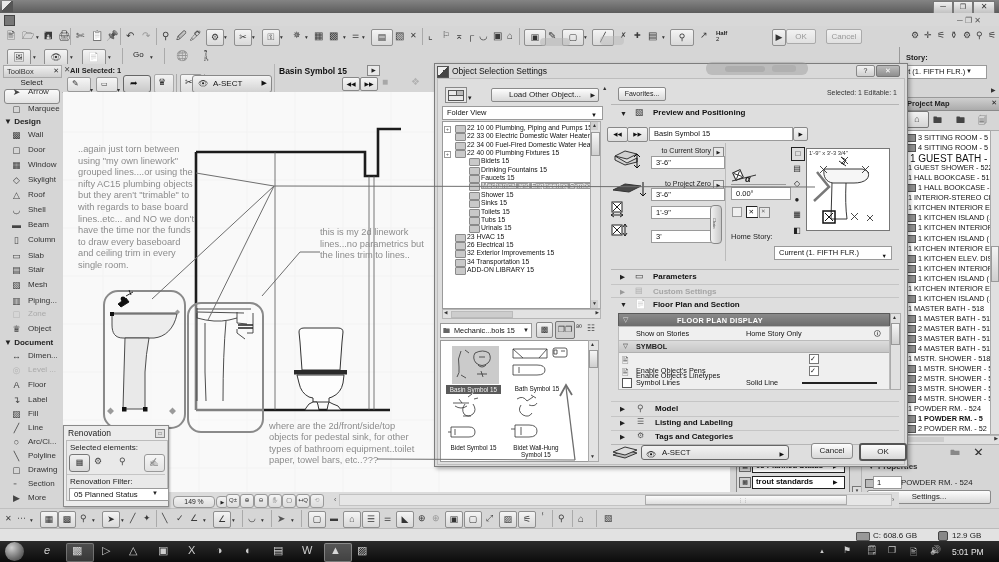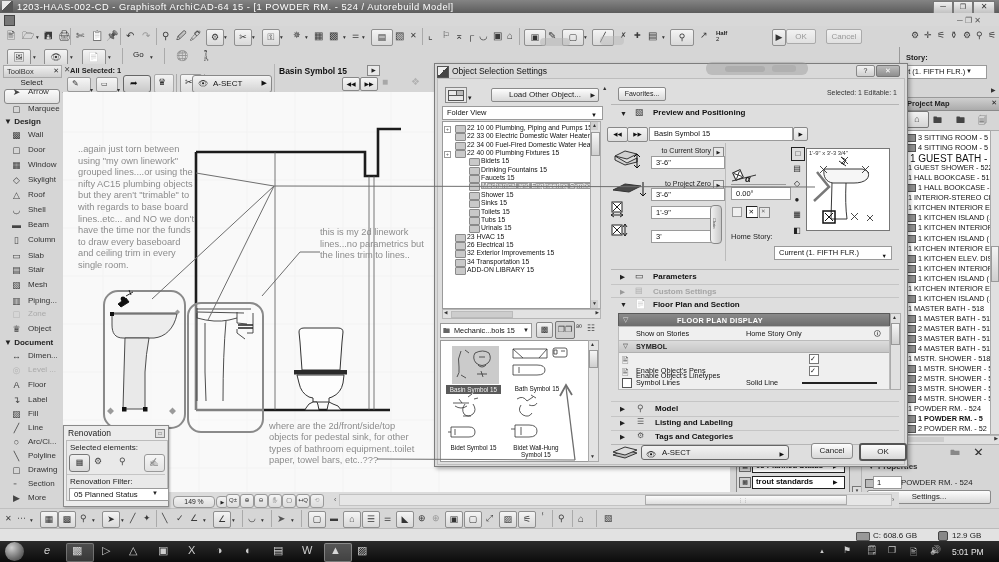--- a/index.html
+++ b/index.html
@@ -9,21 +9,20 @@
   .btn{position:absolute;background:linear-gradient(#fdfdfd,#d8d8d8);border:1px solid #8a8a8a;border-radius:2px;
        font-size:8px;color:#222;text-align:center;}
   .fld{position:absolute;background:#fff;border:1px solid #9a9a9a;font-size:7.5px;color:#111;}
   .sep{position:absolute;width:1px;background:#aaa;}
   svg{position:absolute;left:0;top:0;}
 </style></head>
 <body>
 
 <div class="abs" id="titlebar" style="left:0;top:0;width:999px;height:13px;background:linear-gradient(#848484,#5c5c5c);">
   <div class="abs" style="left:2px;top:1px;width:11px;height:11px;background:linear-gradient(135deg,#e8e8e8 45%,#555 45%);"></div>
-  <div class="abs" style="left:17px;top:1.5px;font-size:9.3px;letter-spacing:0.5px;color:#fff;white-space:nowrap;">1203-HAAS-002-CD - Graphisoft ArchiCAD-64 15 - [1 POWDER RM. - 524 / Autorebuild Model]</div>
   <div class="abs" style="left:933px;top:1px;width:18px;height:11px;background:linear-gradient(#efefef,#c2c2c2);border:1px solid #777;font-size:8px;line-height:9px;text-align:center;color:#333;">─</div>
   <div class="abs" style="left:953px;top:1px;width:18px;height:11px;background:linear-gradient(#efefef,#c2c2c2);border:1px solid #777;font-size:7px;line-height:10px;text-align:center;color:#333;">❐</div>
   <div class="abs" style="left:973px;top:1px;width:20px;height:11px;background:linear-gradient(#efefef,#c2c2c2);border:1px solid #777;font-size:8px;line-height:10px;text-align:center;color:#333;">✕</div>
 </div>
 
 <div class="abs" id="menubar" style="left:0;top:13px;width:999px;height:13px;background:#d8d8d8;border-bottom:1px solid #b0b0b0;">
   <div class="abs" style="left:4px;top:2px;width:9px;height:9px;background:#777;border:1px solid #444;"></div>
   <div class="abs" style="left:957px;top:3px;font-size:8px;color:#555;">─ ❐ ✕</div>
 </div>
 

